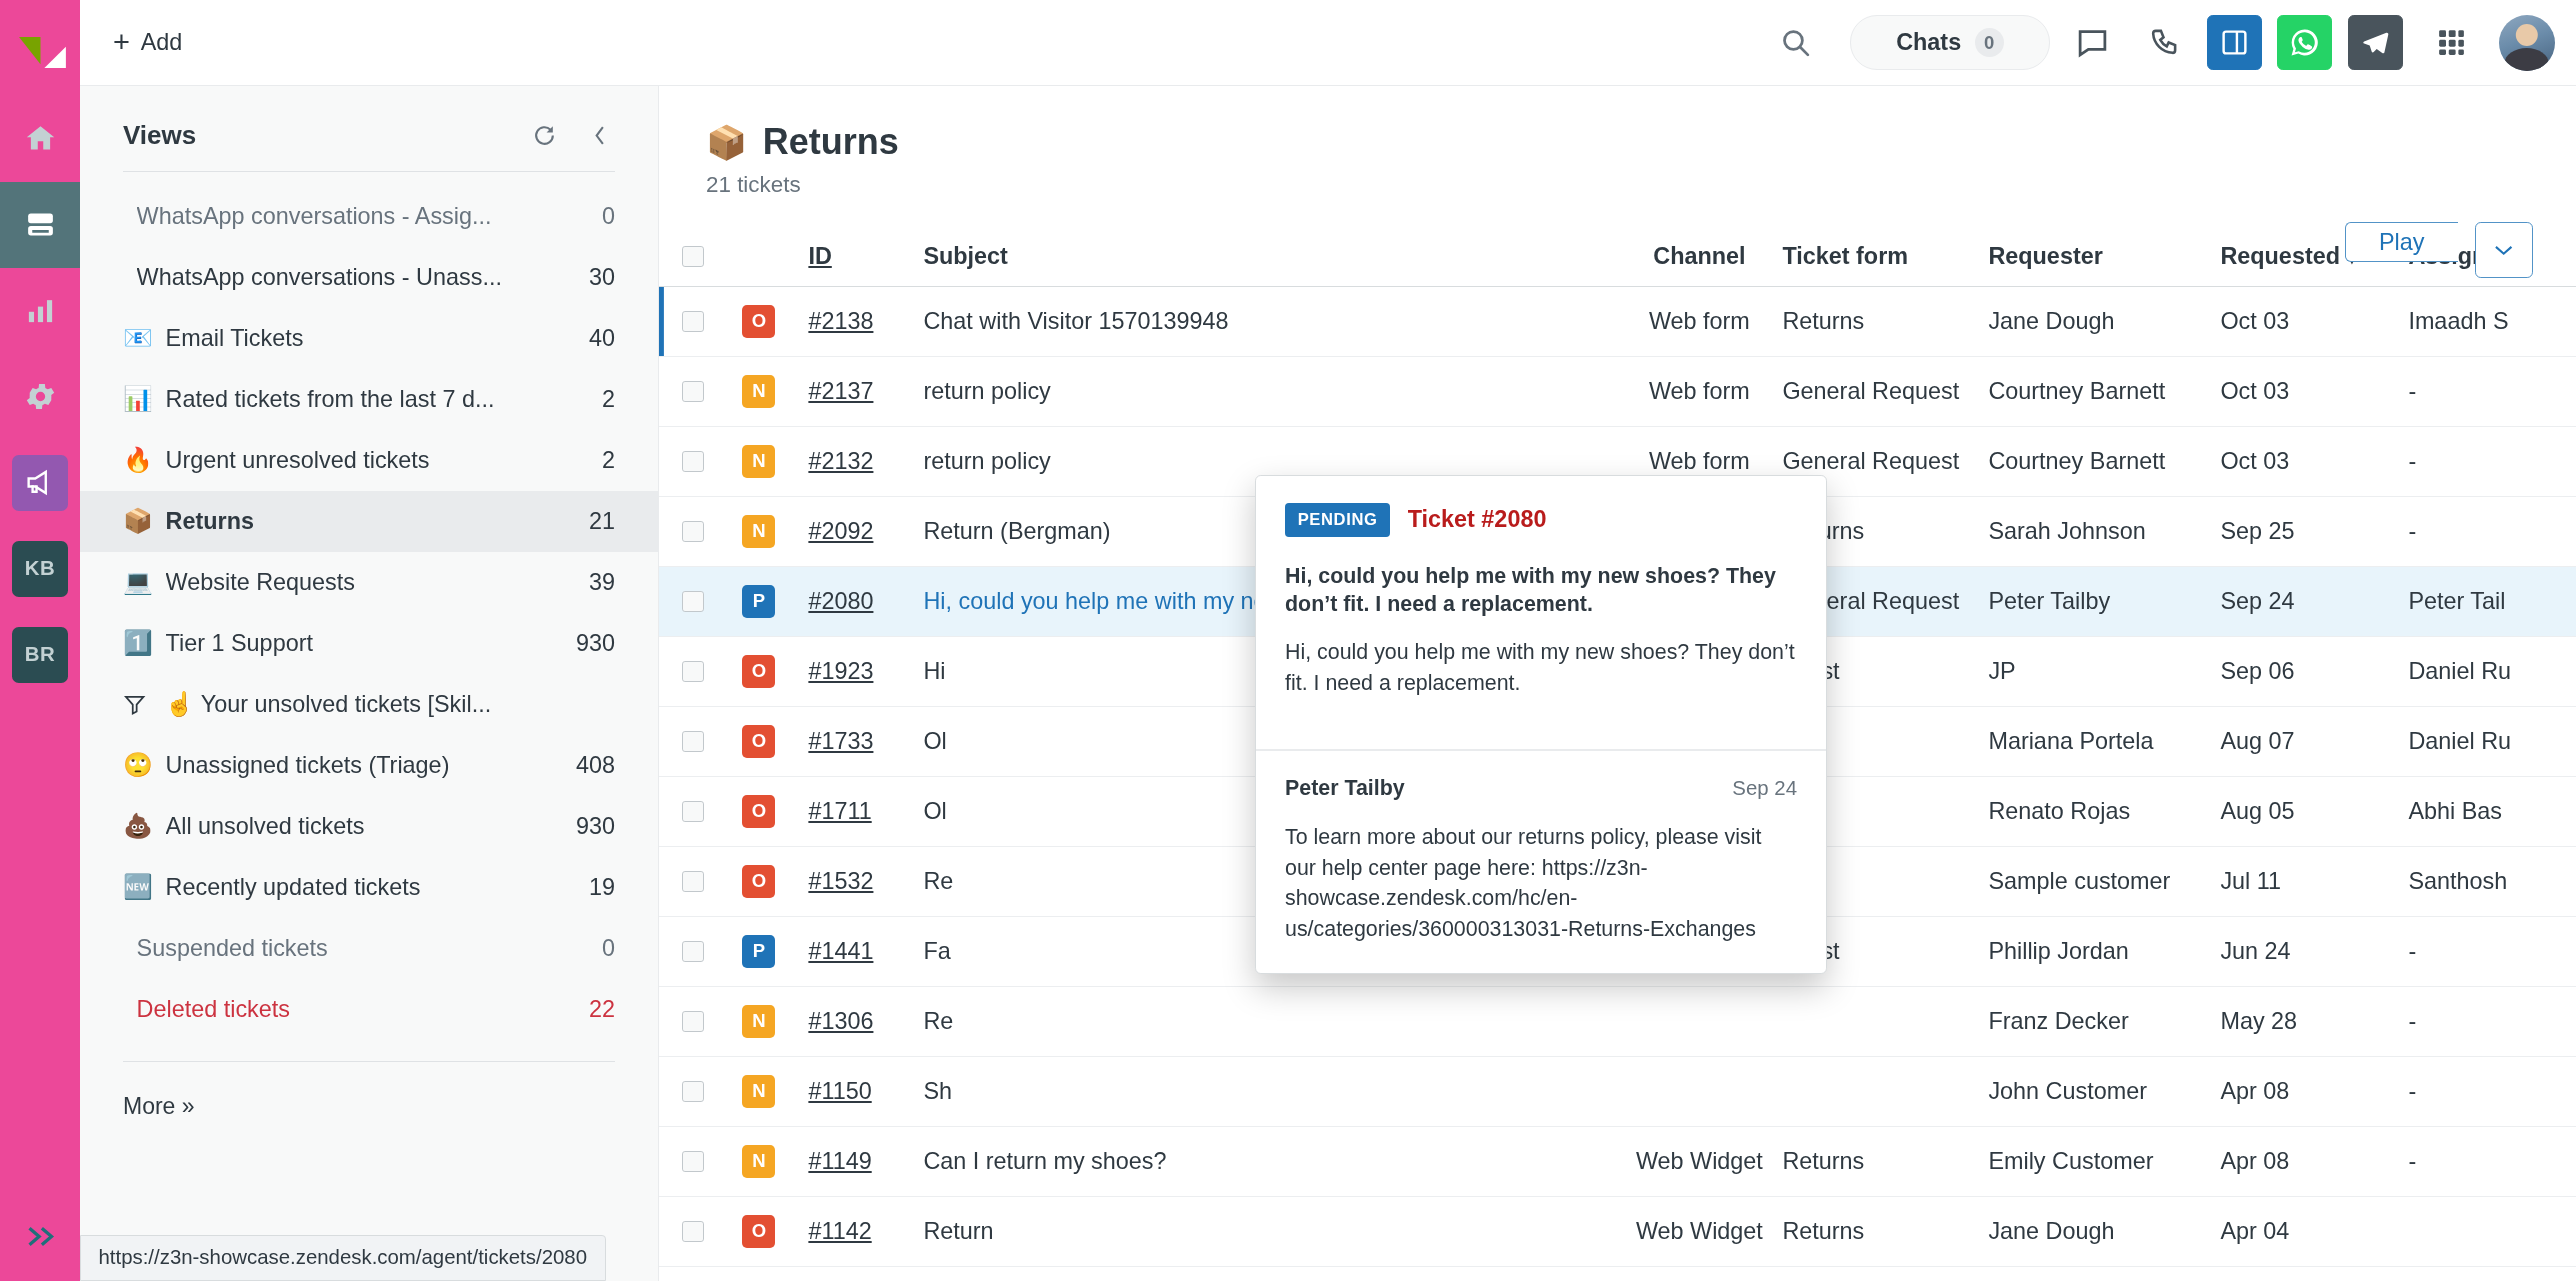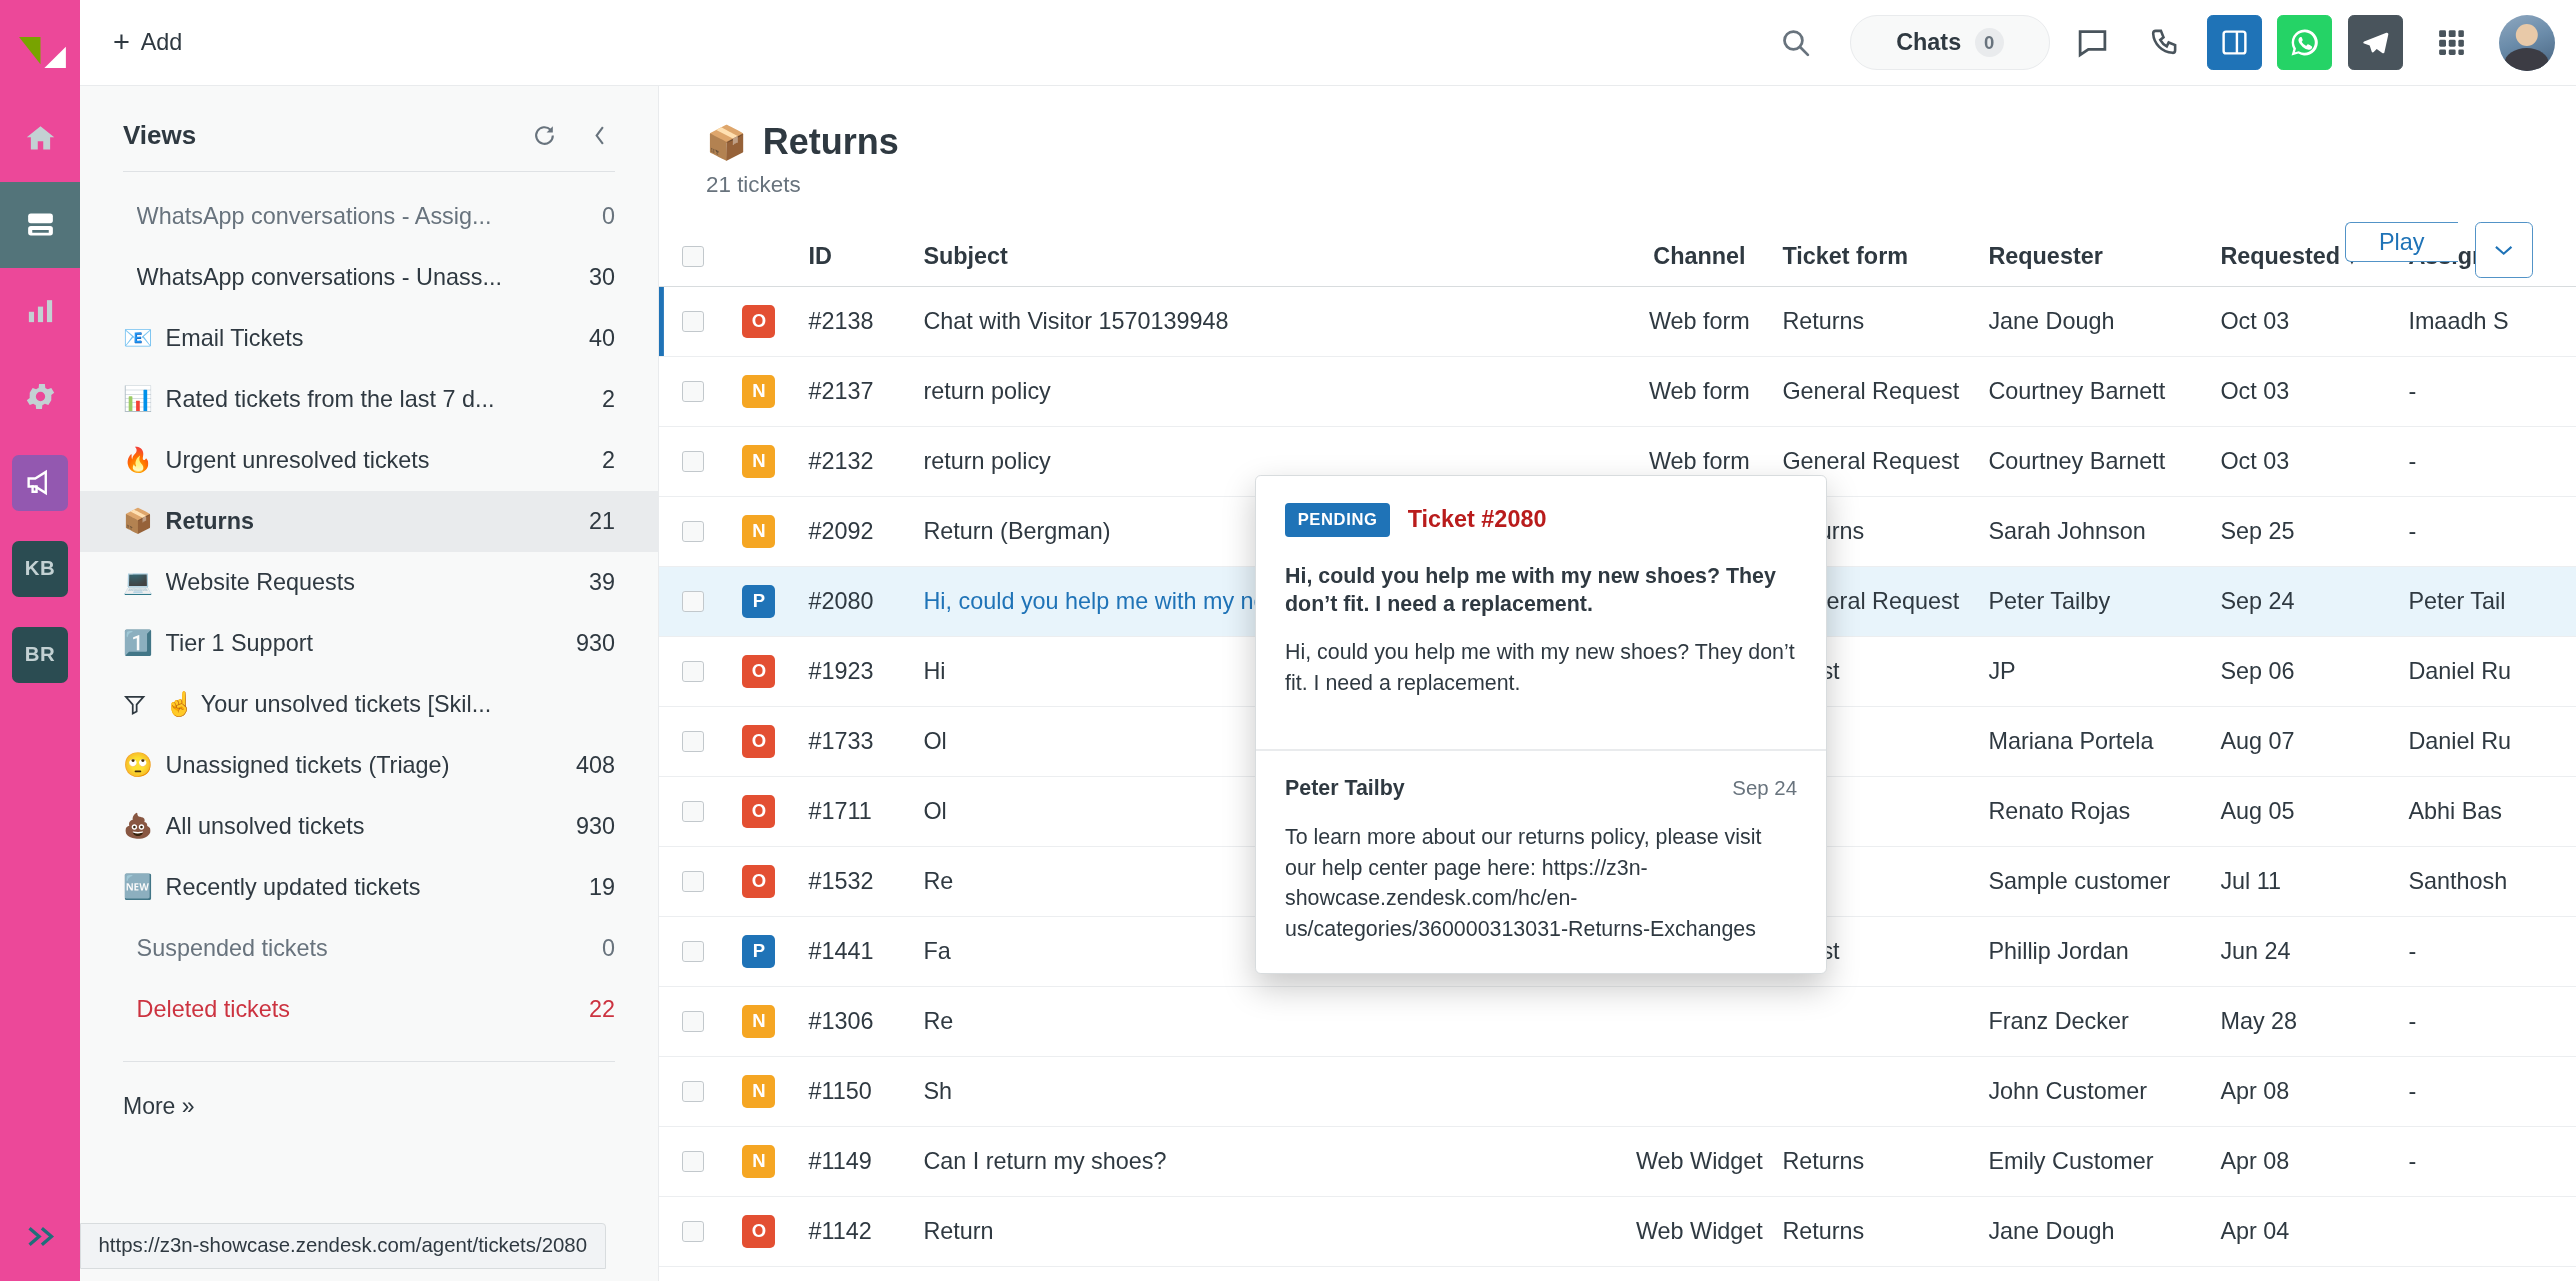--- a/index.html
+++ b/index.html
@@ -118,21 +118,21 @@
   .v-item.danger .v-count { color: #CC3340; }
   .v-count { font-size: 23.4px; color: #2F3941; margin-left: 17.5px; flex-shrink: 0; }
   .v-item.muted .v-count { color: #68737D; }
   .views-rule2 { height:1px; background:#DFE2E5; margin: 21.4px 43px 0 43px; }
   .more-link {
     font-size: 23px; color: #2F3941; padding: 31px 43px; cursor: pointer;
   }
 
   
   .status-url {
-    position: absolute; left: 0; bottom: 12px; background: #F1F3F5;
+    position: absolute; left: 0; bottom: 0; background: #F1F3F5;
     border: 1px solid #D8DCDE; border-top-right-radius: 3.9px;
     font-size: 20.4px; color: #2F3941; padding: 10.7px 17.5px; white-space: nowrap;
     z-index: 40;
   }
 
   
   .content { flex: 1; background: #fff; min-width: 0; position: relative; overflow: hidden; }
   .content-head { padding: 35px 0 0 47px; }
   .c-title-row { display: flex; align-items: center; gap: 15.6px; }
   .c-emoji { font-size: 33px; line-height:1; }
@@ -173,21 +173,21 @@
   .c-chk { width: 60px; flex-shrink: 0; display:flex; align-items:center; }
   .chkbox {
     width: 21.4px; height: 21.4px; border: 1px solid #C2C8CC; border-radius: 2.9px;
     background: #F8F9F9; cursor: pointer;
   }
   .c-badge { width: 66px; flex-shrink: 0; }
   .badge {
     width: 33px; height: 33px; border-radius: 4.9px; color: #fff;
     font-size: 18.5px; font-weight: 700; display: flex; align-items: center; justify-content: center;
   }
-  .c-id { width: 115px; flex-shrink: 0; }
+  .c-id { width: 115px; flex-shrink: 0; text-decoration: underline; }
   .c-subj {
     width: 693px; flex-shrink: 0; white-space: nowrap; overflow: hidden;
     text-overflow: ellipsis; padding-right: 19.5px;
   }
   .c-chan { width: 166px; flex-shrink: 0; text-align: center; }
   .c-form { width: 206px; flex-shrink: 0; }
   .c-req  { width: 232px; flex-shrink: 0; }
   .c-date { width: 188px; flex-shrink: 0; }
   .c-asgn { flex: 1; white-space: nowrap; overflow: hidden; }
   .sort-caret { font-size: 16.6px; margin-left: 7.8px; color:#2F3941; }

